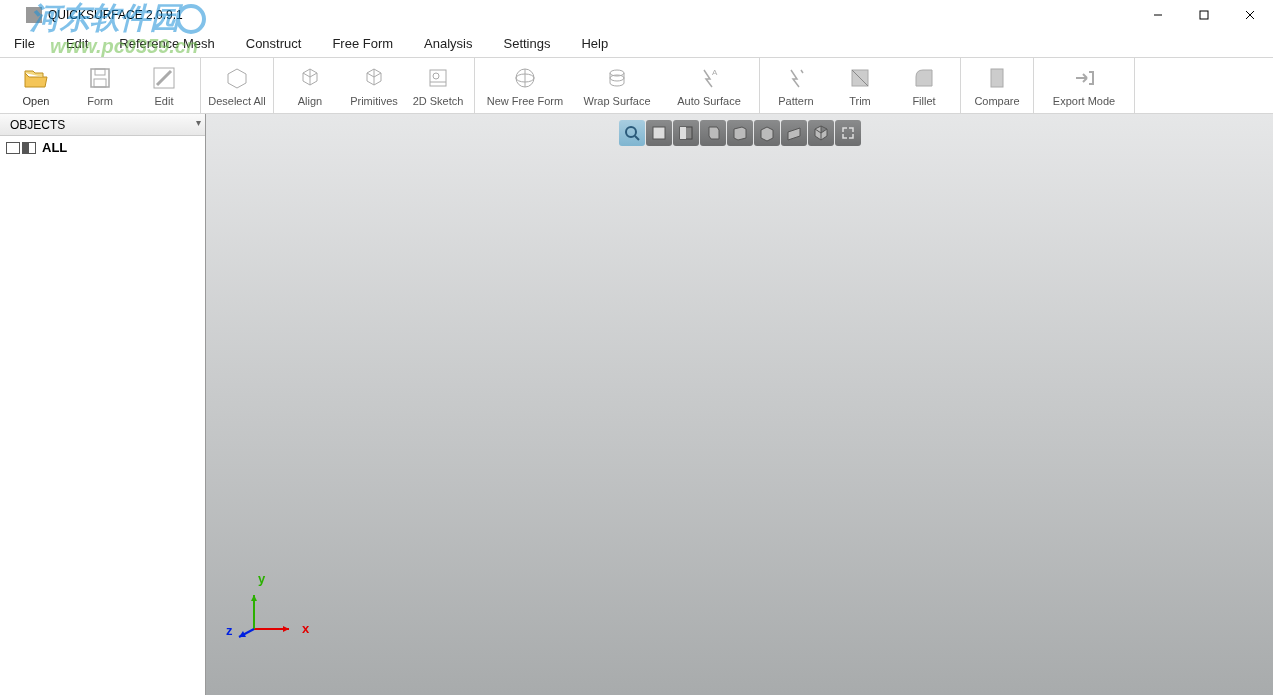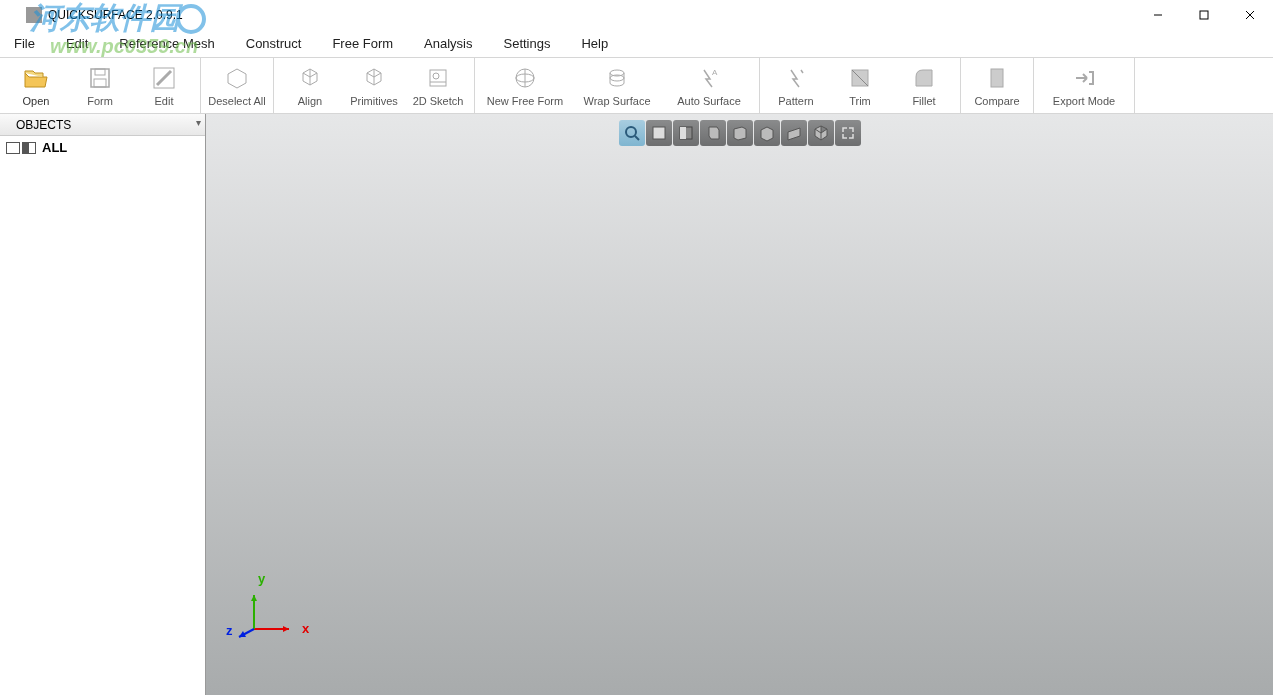--- a/index.html
+++ b/index.html
@@ -21,21 +21,21 @@
 .toolbar .group { display:flex; border-right:1px solid #d6d6d6; padding:0 4px; }
 .toolbar .tbtn { width:64px; display:flex; flex-direction:column; align-items:center; justify-content:center; gap:4px; font-size:11px; color:#555; }
 .toolbar .tbtn.wide { width:92px; }
 .toolbar .tbtn .ic { width:26px; height:26px; display:flex; align-items:center; justify-content:center; }
 .toolbar .tbtn svg { width:26px; height:26px; }
 .tbtn.active { color:#333; }
 .tbtn.active .lbl { color:#333; }
 
 .main { display:flex; height:581px; }
 .sidebar { width:206px; border-right:1px solid #999; display:flex; flex-direction:column; background:#fff;}
-.sidebar .hdr { height:22px; border-bottom:1px solid #ccc; background:linear-gradient(#fafafa,#e8e8e8); padding:0 16px; font-size:12px; display:flex; align-items:center; position:relative;}
+.sidebar .hdr { height:22px; border-bottom:1px solid #ccc; background:linear-gradient(#fafafa,#e8e8e8); padding:0 10px; font-size:12px; display:flex; align-items:center; position:relative;}
 .sidebar .hdr .pin { position:absolute; right:4px; top:3px; font-size:10px; color:#666;}
 .sidebar .tree { flex:1; padding:4px 6px; }
 .sidebar .tree .row { display:flex; align-items:center; gap:6px; font-size:13px; font-weight:bold; }
 .sidebar .tree .row .ricons { display:flex; gap:2px;}
 .sidebar .tree .row .ricons span { width:14px; height:12px; border:1px solid #555; display:inline-block; }
 .sidebar .tree .row .ricons .r2 { background:linear-gradient(to right,#555 50%,#fff 50%);}
 
 .viewport { flex:1; position:relative; background:linear-gradient(#e6e7e8,#a8abac); }
 .viewbar { position:absolute; top:6px; left:50%; transform:translateX(-50%); display:flex; gap:1px; }
 .viewbar .vbtn { width:26px; height:26px; background:linear-gradient(#8a8b8c,#6d6e6f); border-radius:3px; display:flex; align-items:center; justify-content:center; }

